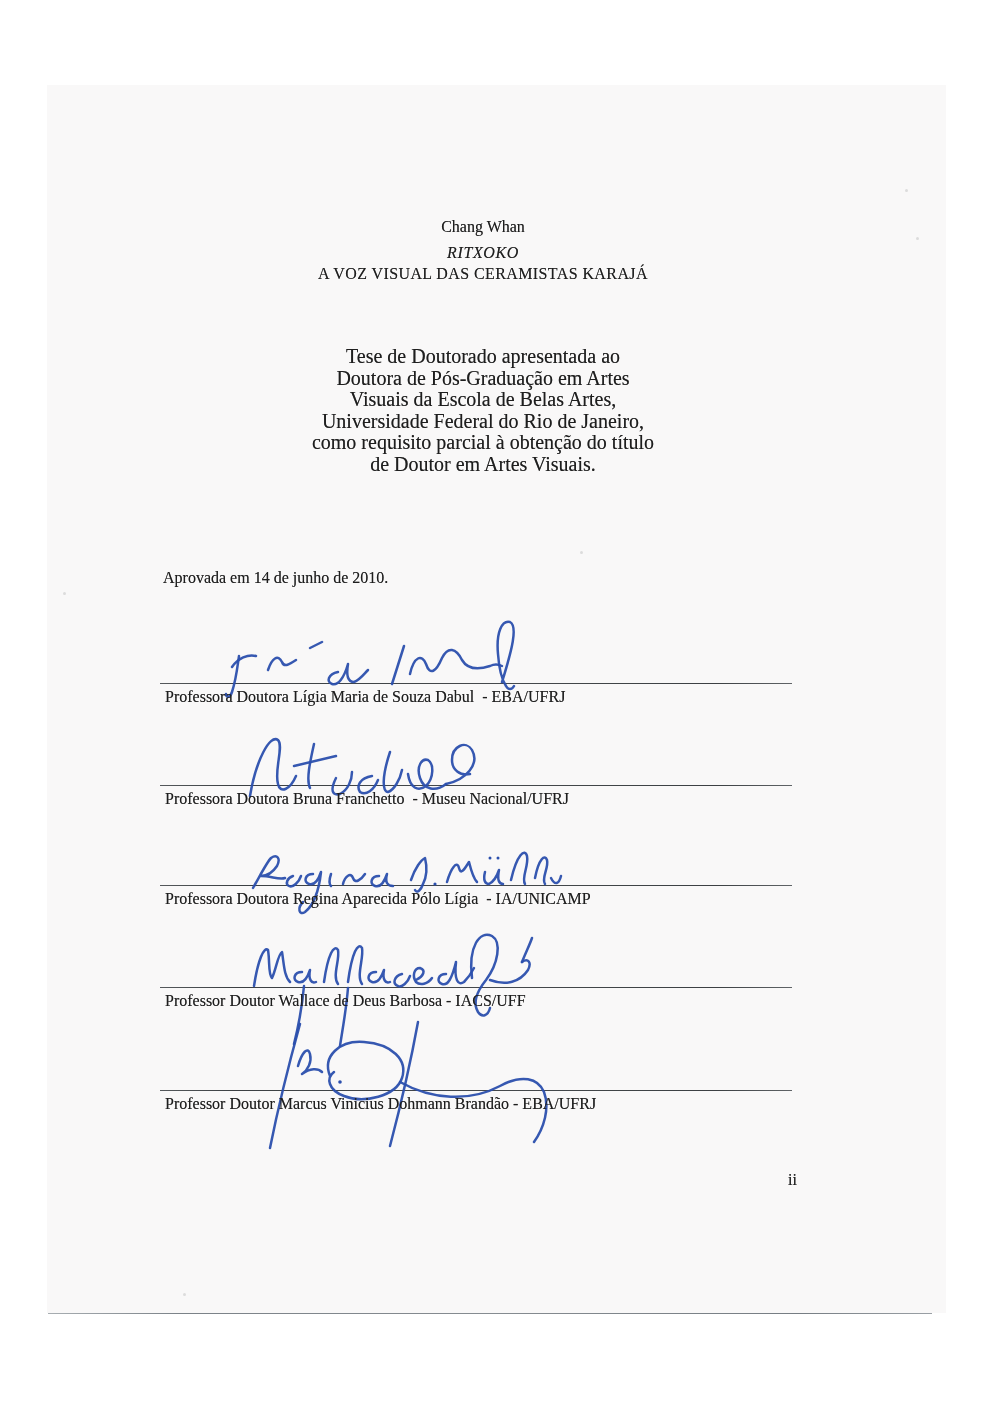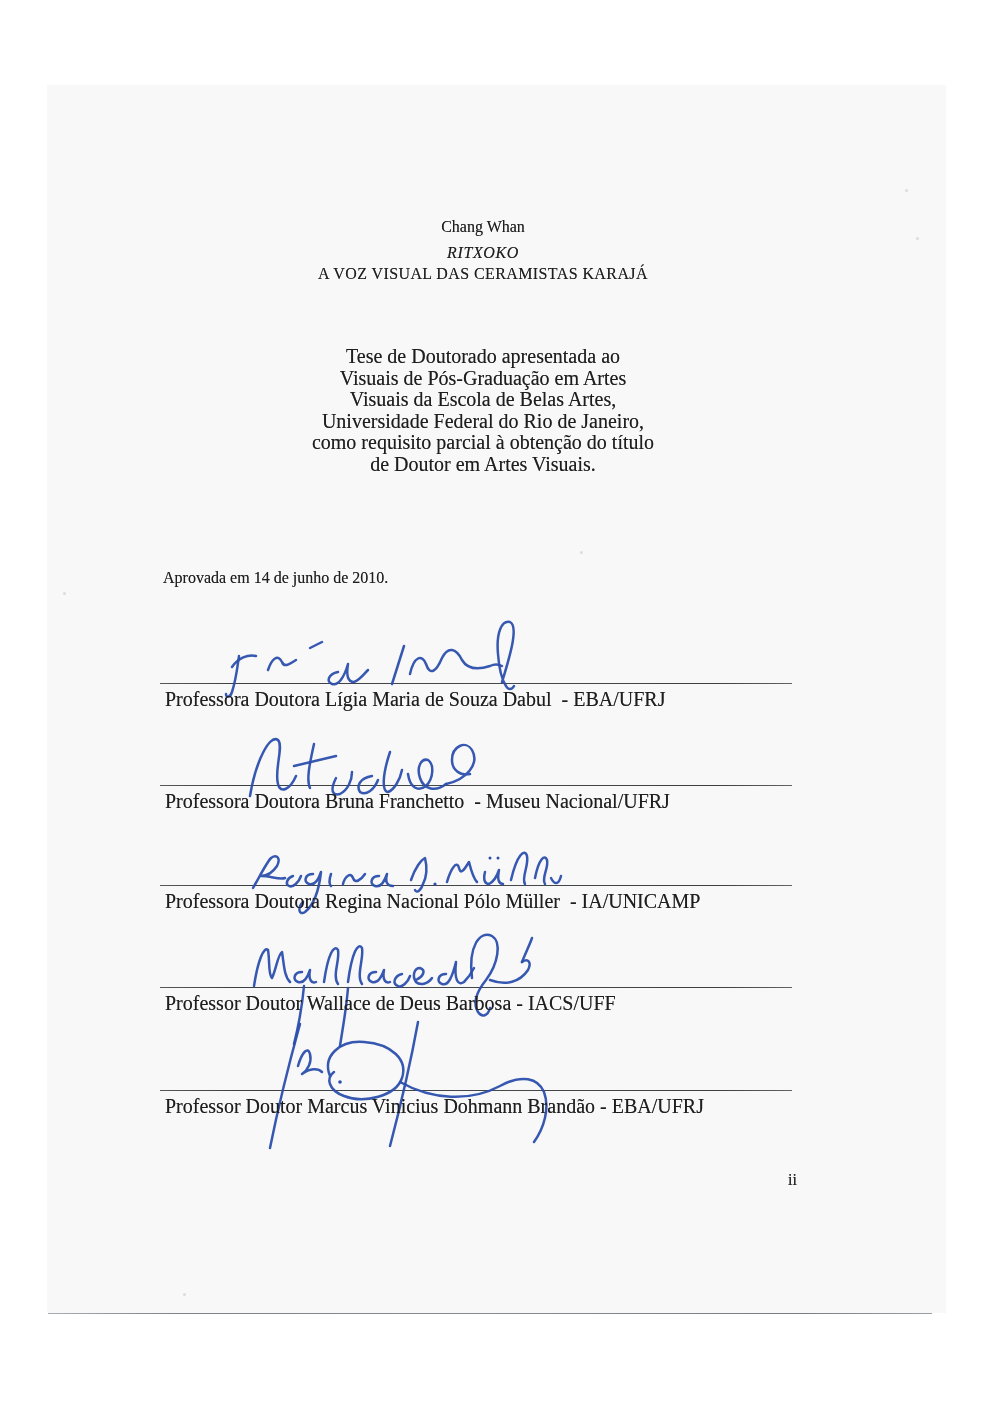--- a/index.html
+++ b/index.html
@@ -16,21 +16,21 @@
   .author-line{top:94px;font-size:16px;margin-top:39px;}
   .title-block{top:157px;font-size:16px;line-height:21px;}
   .title-italic{font-style:italic;letter-spacing:.6px;}
   .title-caps{letter-spacing:.4px;}
   .note-block{top:261px;font-size:20px;line-height:21.5px;}
   .approval-line{position:absolute;left:116px;top:484px;font-size:16px;}
   .sig-rule{
     position:absolute;left:113px;width:632px;height:1px;
     background:linear-gradient(90deg,#55595c,#3c4043 12%,#45494c 55%,#3c4043 88%,#606467);
   }
-  .sig-name{position:absolute;left:118px;font-size:20px;white-space:pre;}
+  .sig-name{position:absolute;left:118px;font-size:16px;white-space:pre;}
   .sig-svg{position:absolute;pointer-events:none;}
   .sig-svg path{fill:none;stroke:#2b4fad;stroke-width:2.5;stroke-linecap:round;stroke-linejoin:round;opacity:.95;}
   .page-number{position:absolute;left:741px;top:1086px;font-size:16px;text-align:center;}
   .scan-bottom-edge{
     position:absolute;left:48px;top:1313px;width:884px;height:1px;
     background:linear-gradient(90deg,#a8aeb2,#7b8288 15%,#868c91 50%,#767d83 85%,#9aa0a5);
   }
   .speck{position:absolute;width:3px;height:3px;border-radius:50%;background:#dcdcdc;}
 </style>
 </head>
@@ -40,21 +40,21 @@
 
   <div class="center-col txt author-line">Chang Whan</div>
 
   <div class="center-col title-block">
     <div class="txt title-italic">RITXOKO</div>
     <div class="txt title-caps">A VOZ VISUAL DAS CERAMISTAS KARAJÁ</div>
   </div>
 
   <div class="center-col note-block">
     <div class="txt">Tese de Doutorado apresentada ao</div>
-    <div class="txt">Visuais de Pós-Graduação em Artes</div>
+    <div class="txt">Doutora de Pós-Graduação em Artes</div>
     <div class="txt">Visuais da Escola de Belas Artes,</div>
     <div class="txt">Universidade Federal do Rio de Janeiro,</div>
     <div class="txt">como requisito parcial à obtenção do título</div>
     <div class="txt">de Doutor em Artes Visuais.</div>
   </div>
 
   <div class="approval-line txt">Aprovada em 14 de junho de 2010.</div>
 
   <div class="sig-rule" style="top:598px"></div>
   <svg class="sig-svg" style="left:175px;top:535px" width="300" height="82" viewBox="0 0 300 82">
@@ -93,21 +93,21 @@
     <path d="M168,34 C172,22 178,14 182,12 C184,20 184,30 180,38 C178,44 174,48 172,44"></path>
     <circle cx="192" cy="38" r="1.6" fill="#2b4fad" stroke="none"></circle>
     <path d="M204,36 C208,22 214,14 216,22 C218,30 222,22 226,16 C228,24 230,32 234,36"></path>
     <path d="M242,26 C240,34 242,38 246,38 C250,36 254,30 256,24 C254,34 256,38 260,38"></path>
     <circle cx="247" cy="12" r="1.5" fill="#2b4fad" stroke="none"></circle>
     <circle cx="255" cy="12" r="1.5" fill="#2b4fad" stroke="none"></circle>
     <path d="M268,34 C274,8 282,2 284,10 C286,20 278,32 282,38"></path>
     <path d="M292,32 C296,12 302,8 304,14 C306,22 298,32 302,38"></path>
     <path d="M308,32 C312,40 316,38 318,30"></path>
   </svg>
-  <div class="sig-name txt" style="top:805px">Professora Doutora Regina Nacional Pólo Müller  - IA/UNICAMP</div>
+  <div class="sig-name txt" style="top:805px">Professora Doutora Regina Aparecida Pólo Lígia  - IA/UNICAMP</div>
 
   <div class="sig-rule" style="top:902px"></div>
   <svg class="sig-svg" style="left:193px;top:843px" width="295" height="120" viewBox="0 0 295 120">
     <path d="M14,58 C18,32 24,18 28,22 C30,34 28,46 32,50 C36,42 38,26 42,24 C44,36 44,48 50,54"></path>
     <path d="M62,44 C54,44 52,52 58,54 C64,56 68,48 70,42 C68,52 72,56 76,54"></path>
     <path d="M84,54 C88,26 94,16 98,22 C100,32 92,48 98,56"></path>
     <path d="M108,54 C112,24 118,14 122,20 C124,30 116,48 122,56"></path>
     <path d="M136,44 C128,44 126,52 132,54 C138,56 142,48 144,42 C142,52 146,56 150,54"></path>
     <path d="M162,46 C154,48 152,56 158,58 C162,60 168,54 170,48"></path>
     <path d="M176,52 C184,48 186,42 180,40 C174,40 172,48 176,54 C180,58 188,56 192,50"></path>

